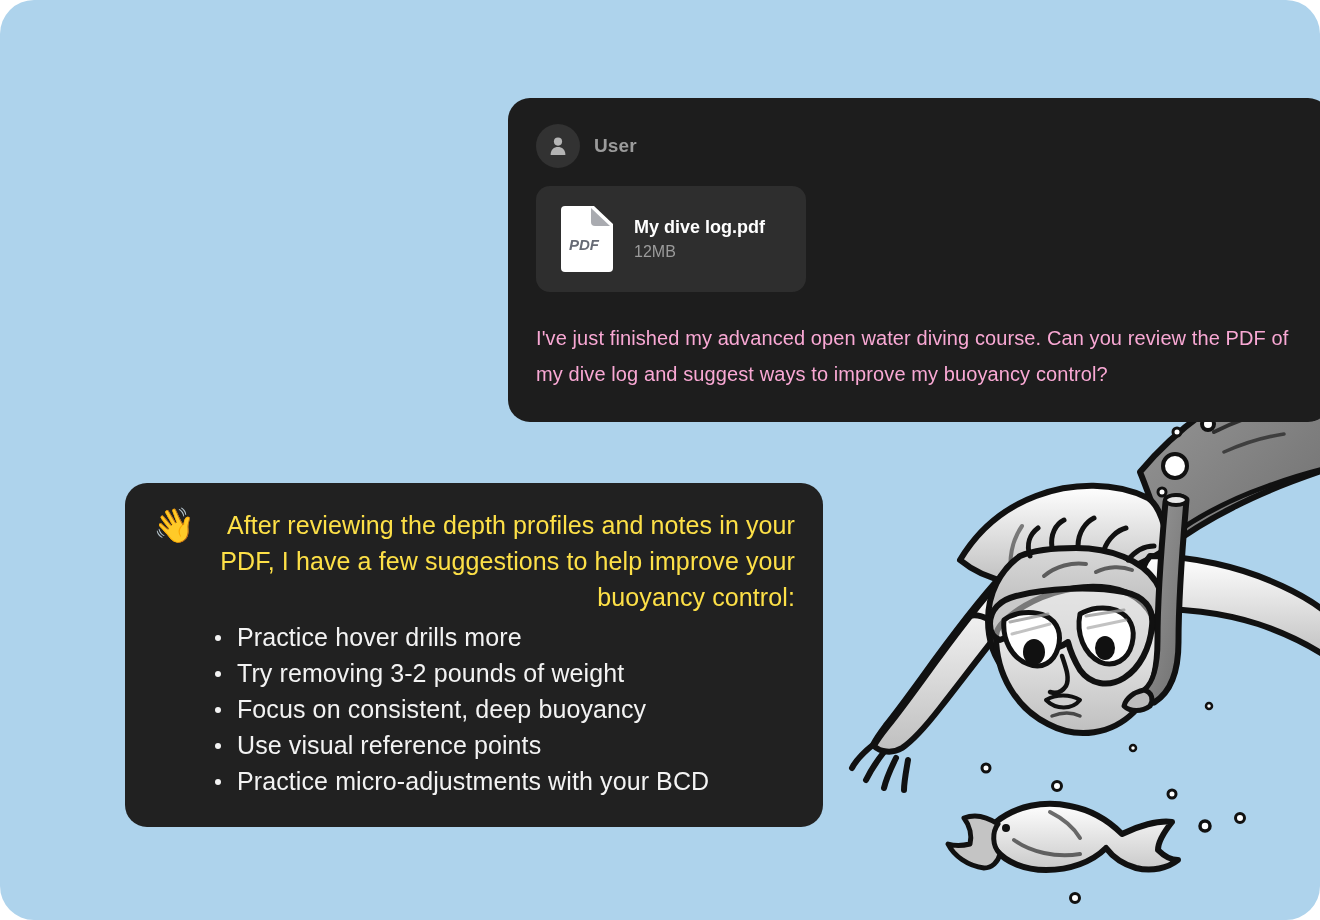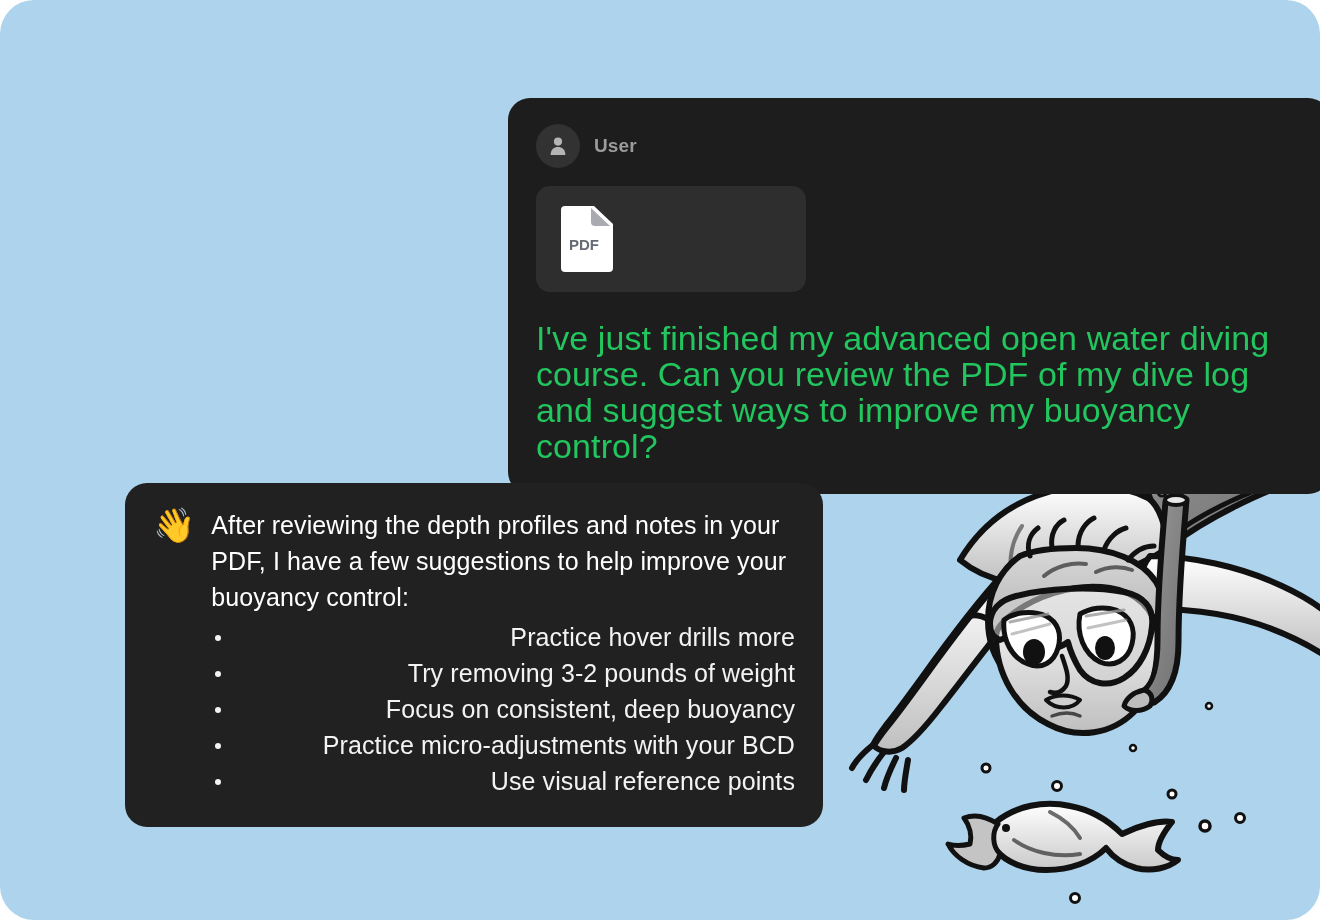--- a/index.html
+++ b/index.html
@@ -59,32 +59,32 @@
   .attachment {
     display:flex;
     align-items:center;
     gap:18px;
     background:#2e2e2e;
     border-radius:14px;
     padding:18px 22px;
     width:270px;
     margin-bottom:28px;
   }
-  .pdf-icon { flex:0 0 auto; width:58px; height:70px; }
+  .pdf-icon { flex:0 0 auto; width:58px; height:70px;font-style:italic; }
   .attach-meta { display:flex; flex-direction:column; gap:5px; min-width:0; }
   .attach-name {
     font-size:18px; font-weight:bold; color:#ffffff;
     white-space:nowrap;
   }
   .attach-size { font-size:16px; color:#9b9b9b; }
 
   .user-text {
-    font-size:34px;
+    font-size:20px;
     line-height:36px;
-    color:#22c55e;
+    color:#f9a8d4;
     letter-spacing:.1px;
   }
 
   
   #assistant-bubble {
     position:absolute;
     left:125px; top:483px;
     width:698px;
     background:#212121;
     border-radius:22px;
@@ -97,28 +97,28 @@
   }
   .wave-emoji {
     font-size:34px;
     line-height:38px;
     flex:0 0 auto;
     margin-top:-1px;
   }
   .assistant-text {
     font-size:25px;
     line-height:36px;
-    color:#ffffff;
+    color:#fde047;
     letter-spacing:.1px;
+    text-align:right;
   }
   .bullets {
     list-style:none;
     margin-top:4px;
     padding-left:54px;
-    text-align:right;
   }
   .bullets li {
     position:relative;
     font-size:25px;
     line-height:36px;
     color:#f3f3f3;
     padding-left:30px;
     letter-spacing:.1px;
   }
   .bullets li::before {
@@ -285,32 +285,36 @@
 
     <div class="attachment">
       <span class="pdf-icon">
         <svg width="58" height="70" viewBox="0 0 58 70" aria-hidden="true">
           <path d="M6 4 A4 4 0 0 1 10 0 L39 0 L58 18 L58 62 A4 4 0 0 1 54 66 L10 66
                    A4 4 0 0 1 6 62 Z" fill="#ffffff" transform="translate(-3,2)"></path>
           <path d="M36 2 L55 20 L40 20 A4 4 0 0 1 36 16 Z" fill="#a9abb0" transform="translate(-3,2)"></path>
           <text x="26" y="46" text-anchor="middle" font-family="Liberation Sans, sans-serif" font-size="15" font-weight="bold" fill="#676b75">PDF</text>
         </svg>
       </span>
+      <span class="attach-meta">
+        <span class="attach-name">My dive log.pdf</span>
+        <span class="attach-size">12MB</span>
+      </span>
     </div>
 
     <div class="user-text">I've just finished my advanced open water diving course. Can you review the PDF of my dive log and suggest ways to improve my buoyancy control?</div>
   </div>
 
   <div id="assistant-bubble">
     <div class="assistant-intro">
       <span class="wave-emoji">👋</span>
       <span class="assistant-text">After reviewing the depth profiles and notes in your PDF, I have a few suggestions to help improve your buoyancy control:</span>
     </div>
     <ul class="bullets">
       <li>Practice hover drills more</li>
       <li>Try removing 3-2 pounds of weight</li>
       <li>Focus on consistent, deep buoyancy</li>
+      <li>Use visual reference points</li>
       <li>Practice micro-adjustments with your BCD</li>
-      <li>Use visual reference points</li>
     </ul>
   </div>
 
 </div>
 
 </body></html>

